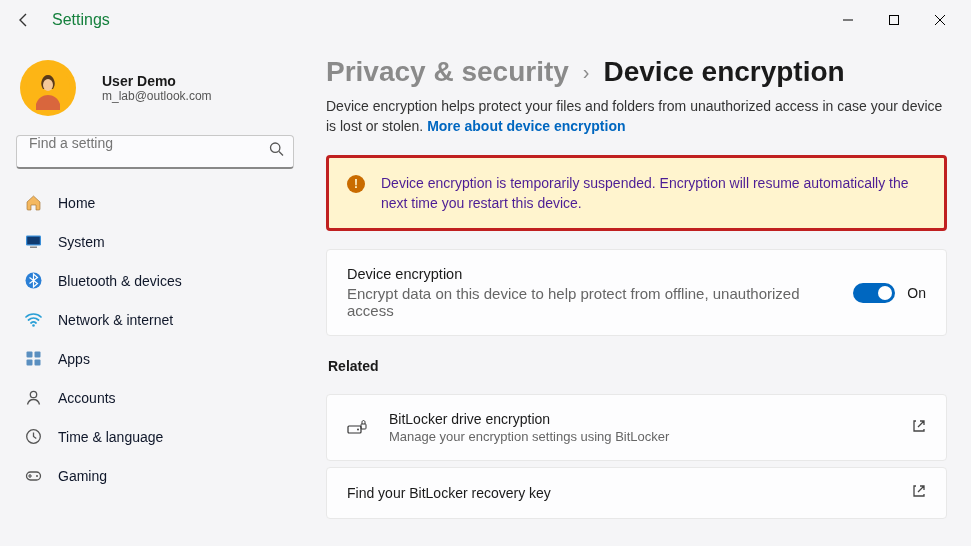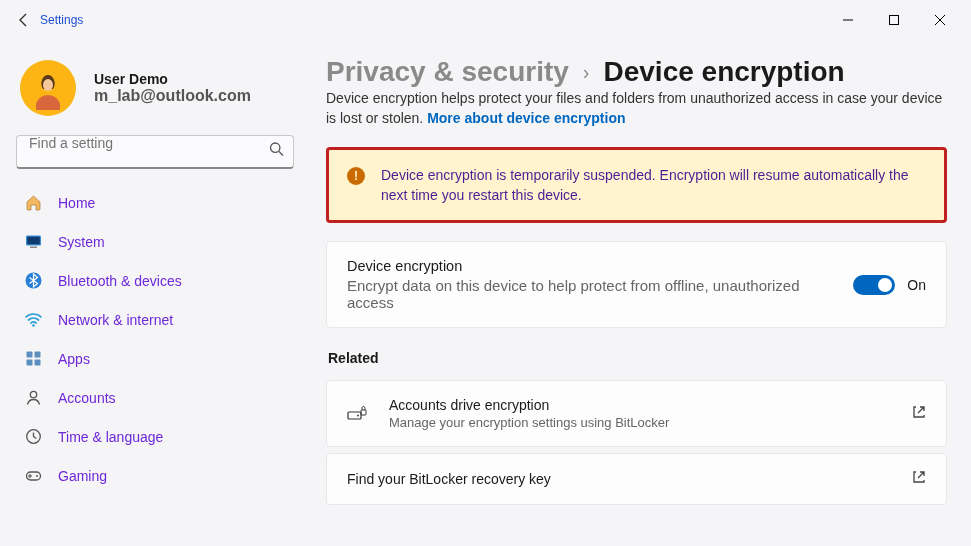--- a/index.html
+++ b/index.html
@@ -1,43 +1,43 @@
 <!DOCTYPE html>
 <html><head>
 <meta charset="utf-8">
 <style>
   * { box-sizing: border-box; margin: 0; padding: 0; font-family: 'Segoe UI', -apple-system, sans-serif; }
   body { width: 971px; height: 546px; background: #f5f5f7; overflow: hidden; position: relative; }
   
   .titlebar { height: 40px; display: flex; align-items: center; padding: 0 8px; }
   .back-btn { width: 32px; height: 32px; display: flex; align-items: center; justify-content: center; cursor: pointer; border-radius: 4px; }
-  .app-title { font-size: 12px; color: #1d4ed8; }
+  .app-title { margin-left: 12px; font-size: 16px; color: #15803d; }
   .win-controls { margin-left: auto; display: flex; }
   .win-btn { width: 46px; height: 32px; display: flex; align-items: center; justify-content: center; cursor: pointer; }
   
   .layout { display: flex; height: calc(100% - 40px); }
   
   .sidebar { width: 310px; padding: 8px 12px 0 12px; display: flex; flex-direction: column; overflow: hidden; }
-  .user-block { display: flex; align-items: center; padding: 12px 8px 18px 8px; gap: 18px; }
+  .user-block { display: flex; align-items: center; padding: 12px 8px 18px 8px; gap: 26px; }
   .avatar { width: 56px; height: 56px; border-radius: 50%; background: #fdb515; display: flex; align-items: center; justify-content: center; flex-shrink: 0; }
   .avatar svg { width: 44px; height: 44px; }
   .user-info { display: flex; flex-direction: column; }
   .user-name { font-size: 14px; font-weight: 600; color: #1a1a1a; }
-  .user-email { font-size: 16px; color: #555; font-weight: bold; }
+  .user-email { font-size: 12px; color: #555; }
   
   .search-wrap { position: relative; margin: 0 4px 16px 4px; }
   .search-input { width: 100%; height: 34px; border: 1px solid #c8c8c8; border-bottom: 2px solid #888; border-radius: 4px; padding: 0 38px 16px 12px; font-size: 14px; background: #fbfbfd; color: #0c4a6e; }
   .search-icon { position: absolute; right: 10px; top: 50%; transform: translateY(-50%); color: #555; }
   
   .nav-list { display: flex; flex-direction: column; gap: 3px; overflow-y: auto; }
-  .nav-item { display: flex; align-items: center; gap: 16px; height: 36px; padding: 0 12px; border-radius: 4px; cursor: pointer; font-size: 14px; color: #6d28d9; }
+  .nav-item { display: flex; align-items: center; gap: 16px; height: 36px; padding: 0 12px; border-radius: 4px; cursor: pointer; font-size: 14px; color: #0f172a; }
   .nav-icon { width: 18px; height: 18px; display: flex; align-items: center; justify-content: center; flex-shrink: 0; }
   
   .main { flex: 1; padding: 16px 24px 0 16px; overflow-y: auto; }
-  .breadcrumb { display: flex; align-items: center; gap: 14px; margin-bottom: 0; }
+  .breadcrumb { display: flex; align-items: center; gap: 14px; margin-bottom: 8px; }
   .crumb-parent { font-size: 28px; font-weight: 600; color: #8a8a8a; cursor: pointer; }
   .crumb-sep { font-size: 20px; color: #8a8a8a; }
   .crumb-current { font-size: 28px; font-weight: 600; color: #1a1a1a; }
   
   .description { font-size: 14px; color: #333; line-height: 1.45; margin-bottom: 18px; }
   .description a { color: #0067c0; text-decoration: none; font-weight: 600; }
   
   .warning-box { border: 3px solid #c02020; background: #fff4ce; border-radius: 4px; padding: 15px 18px; display: flex; gap: 16px; align-items: flex-start; margin-bottom: 18px; }
   .warning-icon { width: 18px; height: 18px; border-radius: 50%; background: #c96b00; color: #fff4ce; display: flex; align-items: center; justify-content: center; font-size: 12px; font-weight: 700; flex-shrink: 0; margin-top: 2px; }
   .warning-text { font-size: 14px; color: #4c1d95; line-height: 1.45; }
@@ -45,21 +45,21 @@
   .card { background: #fdfdfe; border: 1px solid #e8e8e8; border-radius: 4px; padding: 16px 20px; display: flex; align-items: center; gap: 16px; margin-bottom: 6px; }
   .card-body { flex: 1; }
   .card-title { font-size: 14.5px; color: #1a1a1a; margin-bottom: 3px; }
   .card-sub { font-size: 15px; color: #666; }
   
   .toggle-wrap { display: flex; align-items: center; gap: 12px; }
   .toggle { width: 42px; height: 20px; border-radius: 20px; background: #0067c0; position: relative; cursor: pointer; }
   .toggle-thumb { position: absolute; width: 14px; height: 14px; background: white; border-radius: 50%; top: 3px; right: 3px; }
   .toggle-label { font-size: 14px; color: #1a1a1a; }
   
-  .section-label { font-size: 14px; font-weight: 600; color: #1a1a1a; margin: 22px 0 14px 2px; }
+  .section-label { font-size: 14px; font-weight: 600; color: #1a1a1a; margin: 22px 0 20px 2px; }
   
   .link-card { background: #fdfdfe; border: 1px solid #e8e8e8; border-radius: 4px; padding: 16px 20px; display: flex; align-items: center; gap: 22px; margin-bottom: 6px; cursor: pointer; }
   .link-icon { width: 20px; color: #333; }
   .link-body { flex: 1; }
   .link-title { font-size: 14px; color: #1a1a1a; }
   .link-sub { font-size: 13px; color: #666; margin-top: 2px; }
   .ext-icon { color: #444; }
 </style>
 </head>
 <body>
@@ -230,21 +230,21 @@
     <div class="link-card">
       <span class="link-icon">
         <svg width="20" height="18" viewBox="0 0 20 18">
             <rect x="1" y="9" width="13" height="7" rx="1" stroke="#333" fill="none" stroke-width="1.2"></rect>
             <circle cx="11" cy="12.5" r="0.9" fill="#333"></circle>
             <rect x="14" y="7" width="5" height="5" rx="0.8" stroke="#333" fill="none" stroke-width="1"></rect>
             <path d="M15 7V5.2c0-1 .7-1.7 1.5-1.7s1.5.7 1.5 1.7V7" stroke="#333" fill="none" stroke-width="1"></path>
           </svg>
       </span>
       <div class="link-body">
-        <div class="link-title">Accounts drive encryption</div>
+        <div class="link-title">BitLocker drive encryption</div>
         <div class="link-sub">Manage your encryption settings using BitLocker</div>
       </div>
       <span class="ext-icon">
         <svg width="14" height="14" viewBox="0 0 14 14">
             <path d="M4 2h-2v10h10v-2M6 8l6-6M8 2h4v4" stroke="#444" stroke-width="1.3" fill="none"></path>
           </svg>
       </span>
     </div>
 
     <div class="link-card">

